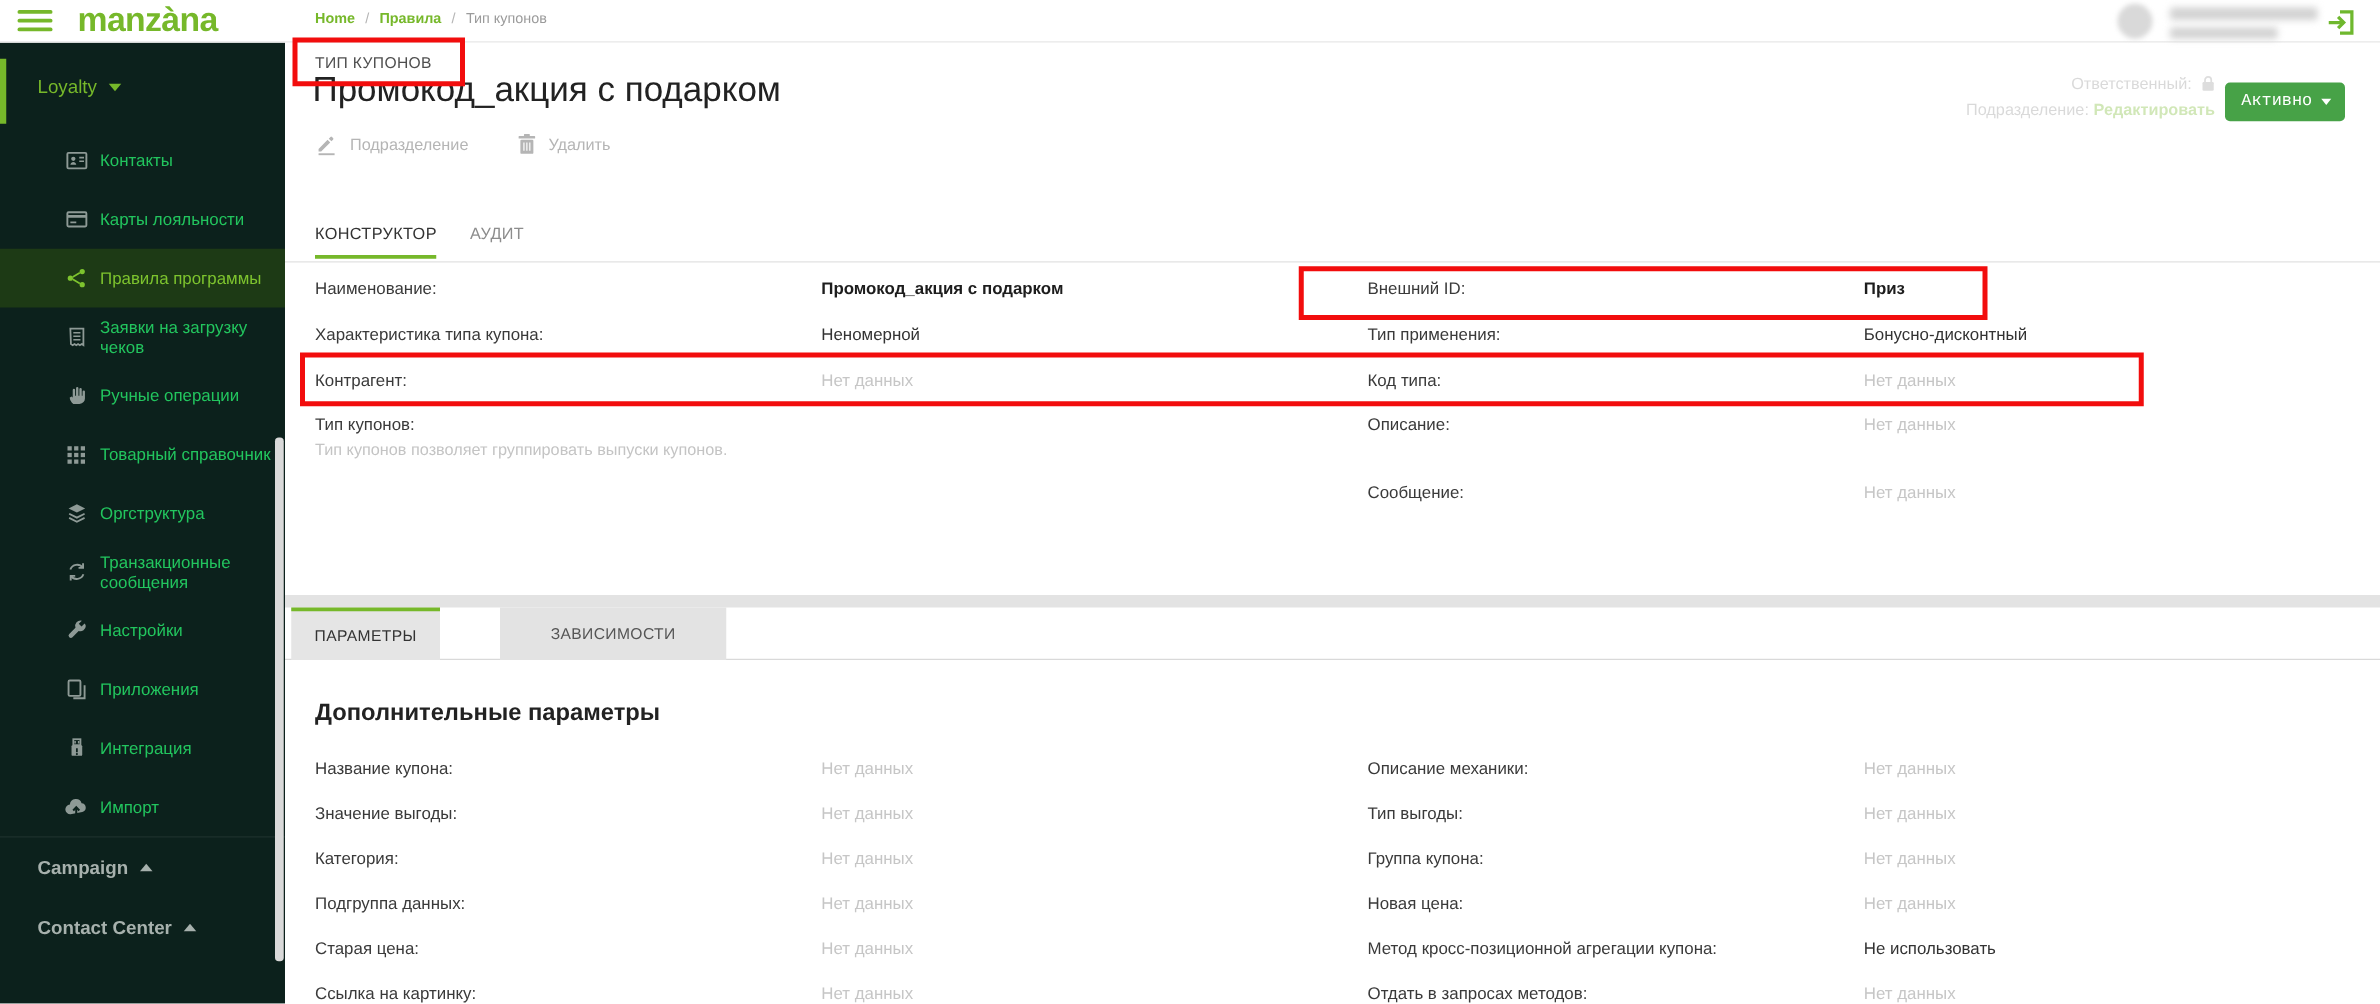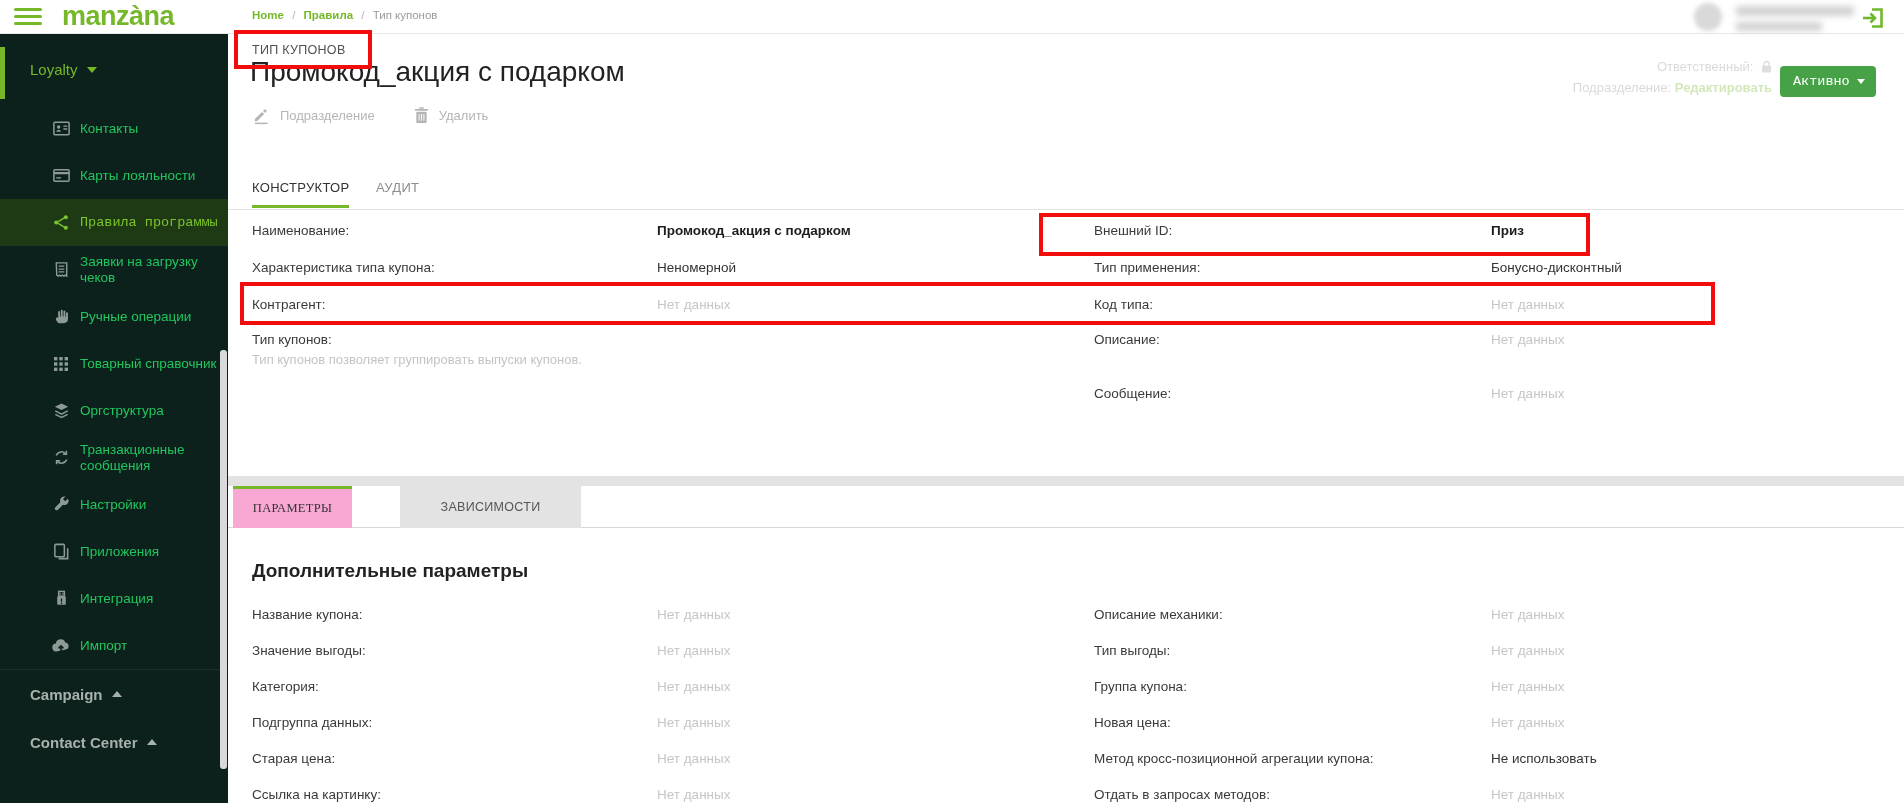--- a/index.html
+++ b/index.html
@@ -30,21 +30,21 @@
                 font-size:15px; font-weight:400; color:#76b82a; cursor:pointer; }
   .sb-section .bar { position:absolute; left:0; top:13px; width:5px; height:52px; background:#76b82a; }
   .caret-down { display:inline-block; width:0; height:0; margin-left:9px;
                 border-left:5px solid transparent; border-right:5px solid transparent; border-top:6px solid #76b82a; }
   .caret-up-g { display:inline-block; width:0; height:0; margin-left:9px;
                 border-left:5px solid transparent; border-right:5px solid transparent; border-bottom:6px solid #a7b1ad; }
   .sitems { position:absolute; left:0; top:71px; width:228px; }
   .sitem { height:47px; display:flex; align-items:center; padding-left:50px; cursor:pointer; }
   .sitem .ic { width:22px; display:flex; justify-content:center; flex:none; }
   .sitem .lbl { margin-left:8px; font-size:13.5px; color:#22c55e; line-height:16px; width:148px; }
-  .sitem.active { background:#1d3a15;font-family:Liberation Mono, monospace; }
+  .sitem.active { background:#1d3a15; }
   .sitem.active .lbl { color:#7dc32e; }
   .sb-bottom { position:absolute; left:0; top:635px; width:228px; border-top:1px solid rgba(255,255,255,0.07); }
   .sb-bsec { height:48px; display:flex; align-items:center; padding-left:30px;
              font-size:15px; font-weight:700; color:#a7b1ad; cursor:pointer; }
   .sb-scrollbar { position:absolute; left:220px; top:350px; width:7px; height:419px;
                   background:#d9d9d9; z-index:16; border-radius:3px; }
 
   
   .type-label { position:absolute; left:252px; top:43px; font-size:12.5px; color:#4f4f4f; letter-spacing:0.3px; }
   .page-title { position:absolute; left:250px; top:56px; font-size:28px; color:#222; font-weight:400; }
@@ -87,21 +87,21 @@
   .ann1 { left:234px; top:30px; width:138px; height:39px; }
   .ann2 { left:1039px; top:213px; width:551px; height:43px; }
   .ann3 { left:240px; top:282px; width:1475px; height:43px; }
 
   
   .band { position:absolute; left:228px; top:476px; width:1676px; height:10px; background:#e3e3e3; }
   .ptabs { position:absolute; left:228px; top:486px; width:1676px; height:42px;
            border-bottom:1px solid #d9d9d9; display:flex; }
   .ptab { height:42px; display:flex; align-items:center; justify-content:center;
           font-size:12.5px; letter-spacing:0.3px; cursor:pointer;margin-left:48px; }
-  .ptab.on { width:119px; margin-left:5px; background:#f9a8d4; border-top:3px solid #76b82a; color:#333;font-family:Liberation Serif, serif; }
+  .ptab.on { width:119px; margin-left:5px; background:#e5e5e5; border-top:3px solid #76b82a; color:#333; }
   .ptab.off { width:181px; background:#e3e3e3; color:#555; }
   .pheading { position:absolute; left:252px; top:560px; font-size:19px; font-weight:700; color:#222; }
   .params { position:absolute; left:228px; top:596px; width:1676px; }
   .params .frow { height:36px; }
 
   svg { display:block; }
 </style>
 </head>
 <body>
 

